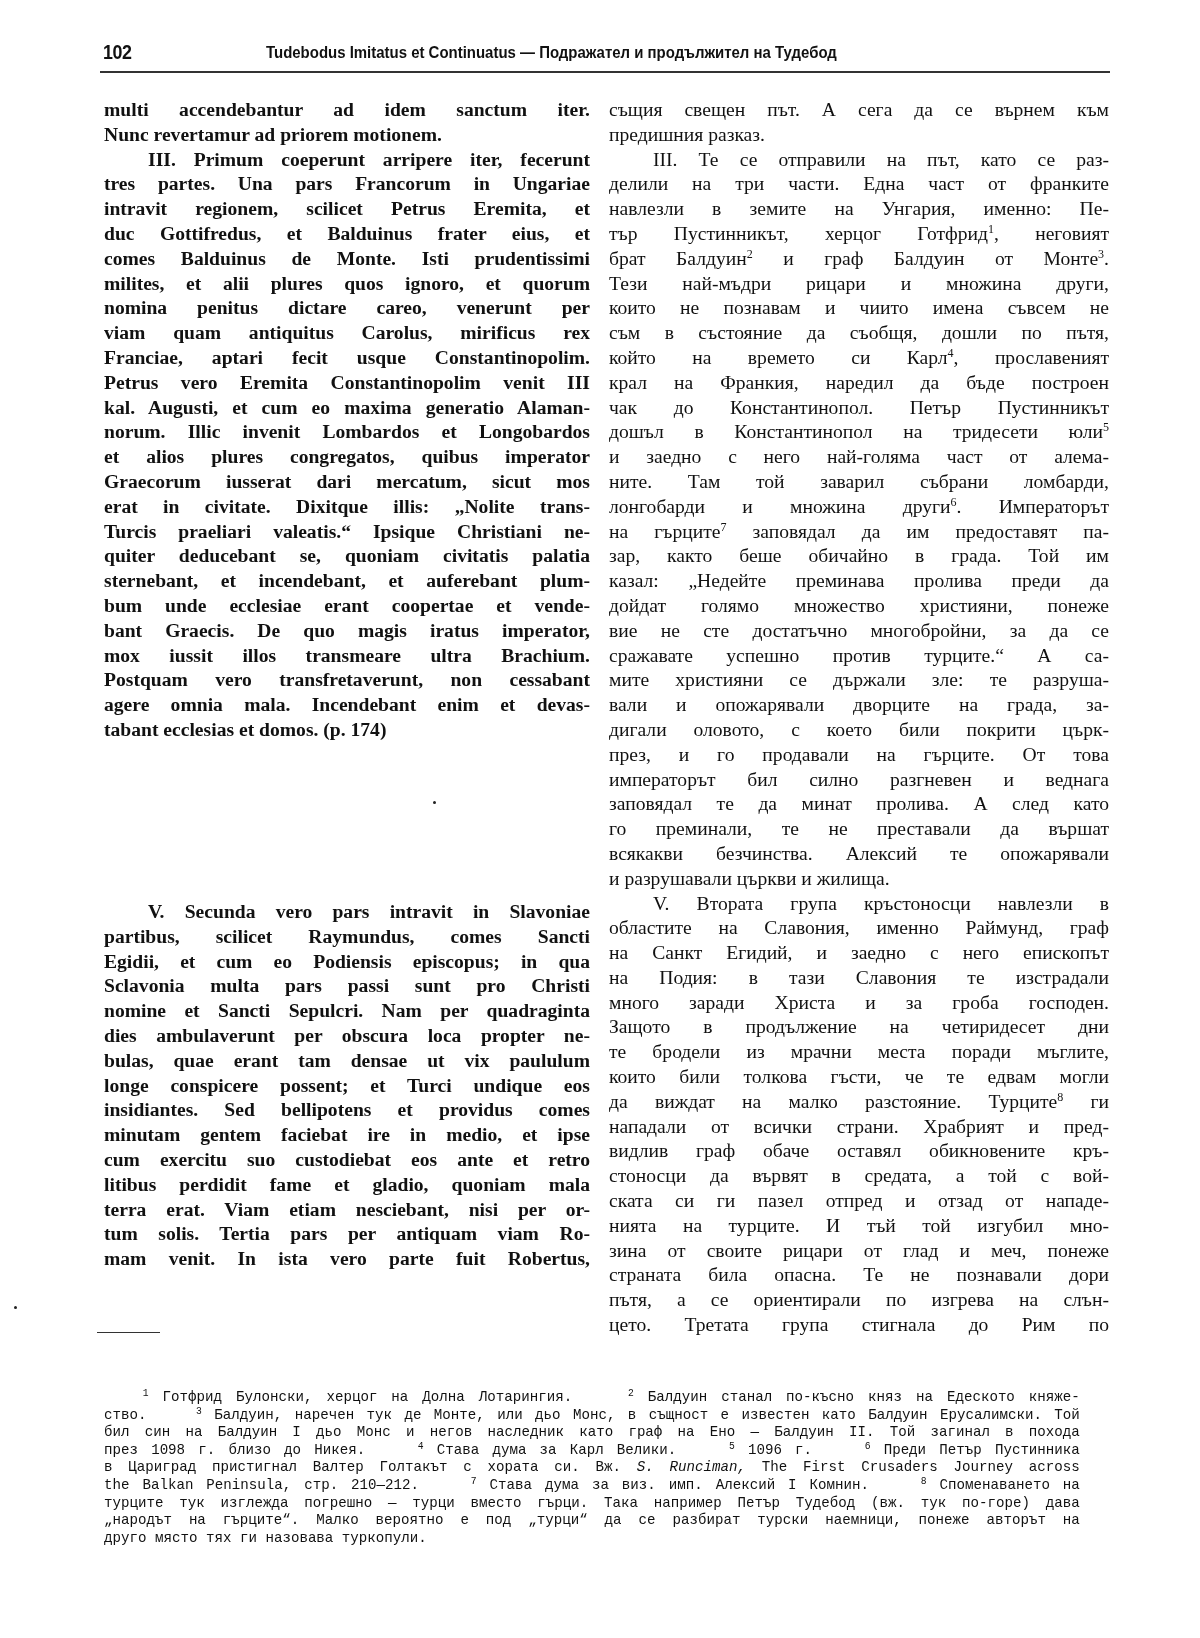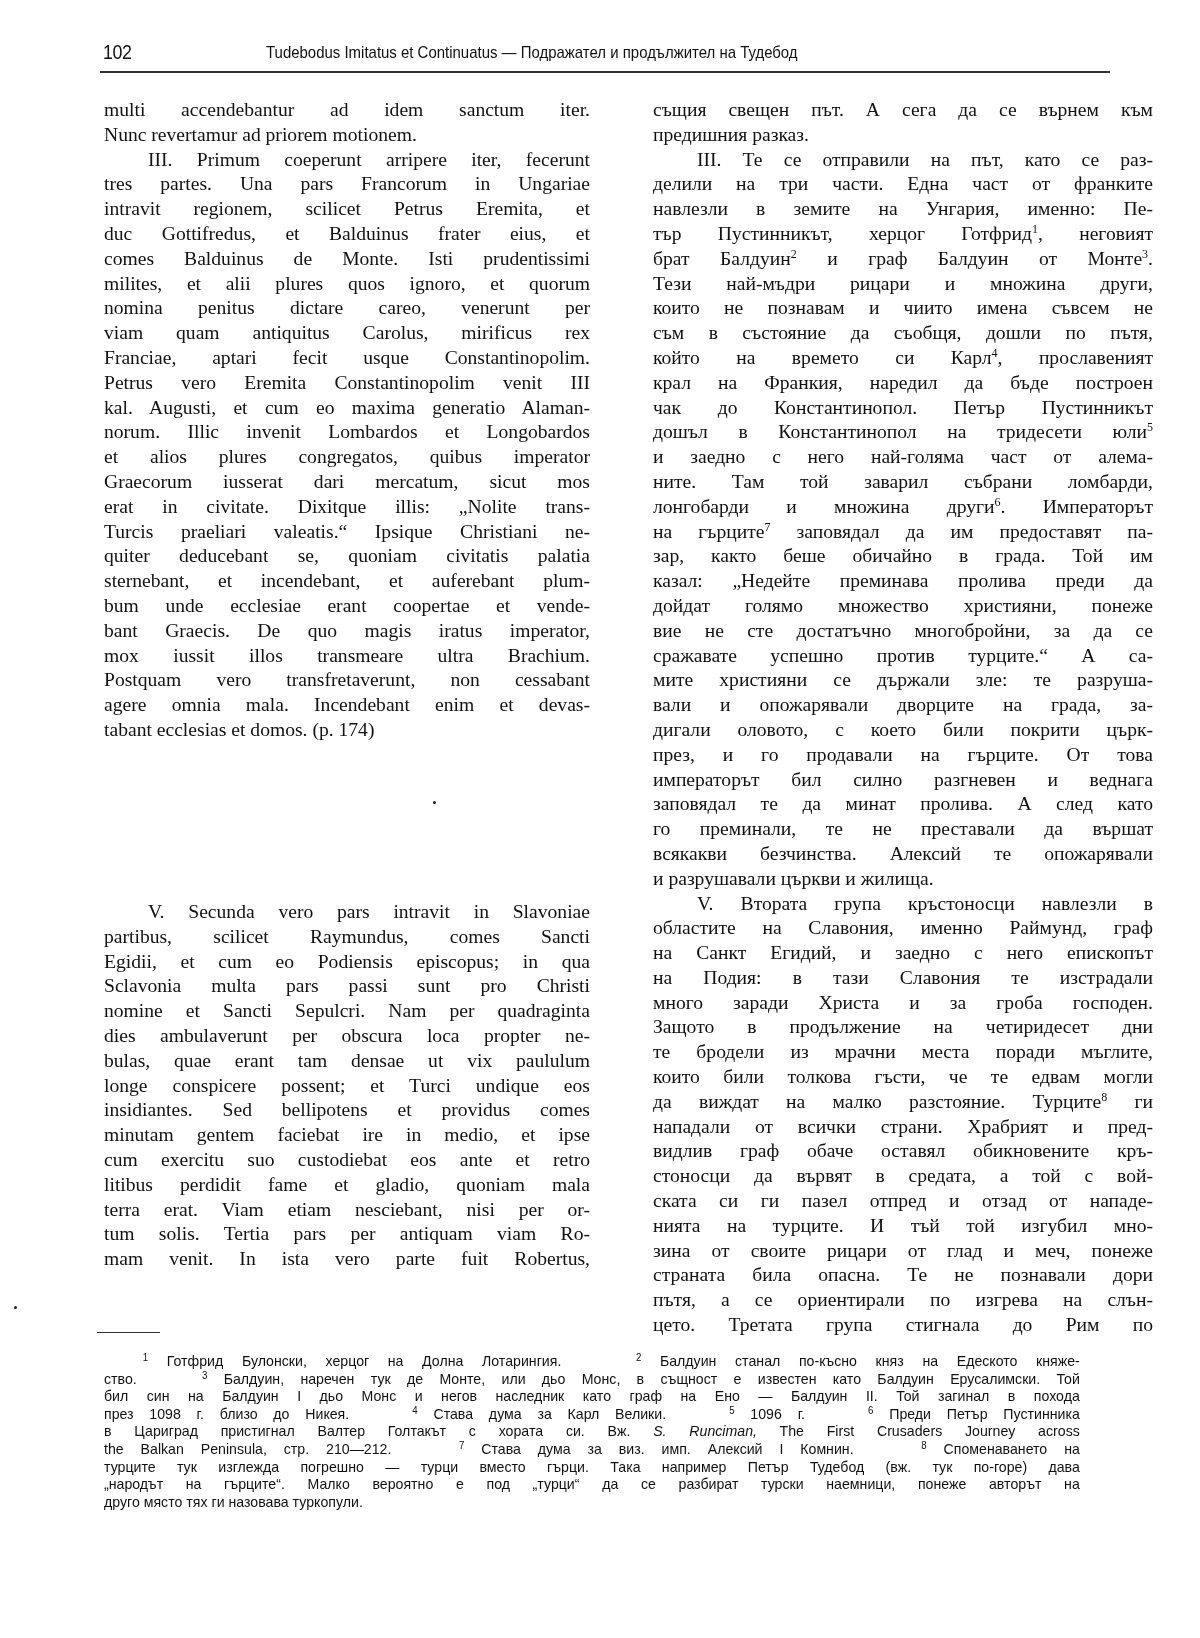--- a/index.html
+++ b/index.html
@@ -1,31 +1,31 @@
 <!DOCTYPE html>
 <html><head>
 <meta charset="utf-8">
 <style>
   html, body { margin: 0; padding: 0; background: #ffffff; }
   body { width: 1200px; height: 1638px; position: relative; overflow: hidden; color: #111; font-family: "Liberation Serif", "DejaVu Serif", serif; }
   .page { position: absolute; left: 0; top: 0; width: 1200px; height: 1638px; }
-  .header { position: absolute; left: 103px; top: 40px; width: 1007px; height: 30px; font-family: "Liberation Sans", "DejaVu Sans", sans-serif; }
+  .header { position: absolute; left: 103px; top: 40px; width: 1007px; height: 30px; font-family: "Liberation Sans", "DejaVu Sans", sans-serif; font-weight: bold; }
   .page-number { position: absolute; left: 0; top: 0; font-size: 21px; letter-spacing: -0.5px; transform: scaleX(0.85); transform-origin: left; }
   .running-head { position: absolute; left: 163px; top: 3px; font-size: 17px; transform: scaleX(0.88); transform-origin: left; white-space: nowrap; }
   .header-rule { position: absolute; left: 100px; top: 71px; width: 1010px; height: 0; border-top: 2px solid #333; }
   .col { position: absolute; font-size: 19.6px; line-height: 24.8px; }
-  .col-left { left: 104px; width: 486px; }
-  .col-right { left: 609px; width: 500px; margin-left: 44px; }
+  .col-left { left: 104px; width: 486px; font-weight: bold; }
+  .col-right { left: 609px; width: 500px; }
   .line { display: block; white-space: nowrap; text-align: justify; text-align-last: justify; height: 24.8px; }
   .line.last { text-align-last: left; }
   .line.indent { padding-left: 44px; }
   .sup { font-size: 12px; vertical-align: 7px; line-height: 0; }
   .dot { position: absolute; width: 3px; height: 3px; background: #222; border-radius: 50%; }
   .fn-rule { position: absolute; left: 97px; top: 1332px; width: 63px; border-top: 1px solid #333; }
-  .footnotes { position: absolute; left: 104px; top: 1353px; width: 1006px; font-size: 14.6px; line-height: 17.6px; font-family: Liberation Sans, sans-serif; }
+  .footnotes { position: absolute; left: 104px; top: 1389px; width: 1006px; font-size: 14.6px; line-height: 17.6px; font-family: Liberation Mono, monospace; }
   .fn-line { display: block; white-space: nowrap; text-align: justify; text-align-last: justify; height: 17.6px; transform: scaleX(0.97); transform-origin: left; }
   .fn-line.last { text-align-last: left; }
   .fn-line.indent { padding-left: 40px; }
   .fn-sup { font-size: 10px; vertical-align: 5px; line-height: 0; }
   .it { font-style: italic; }
 </style>
 </head>
 <body>
 
 <div class="page">

